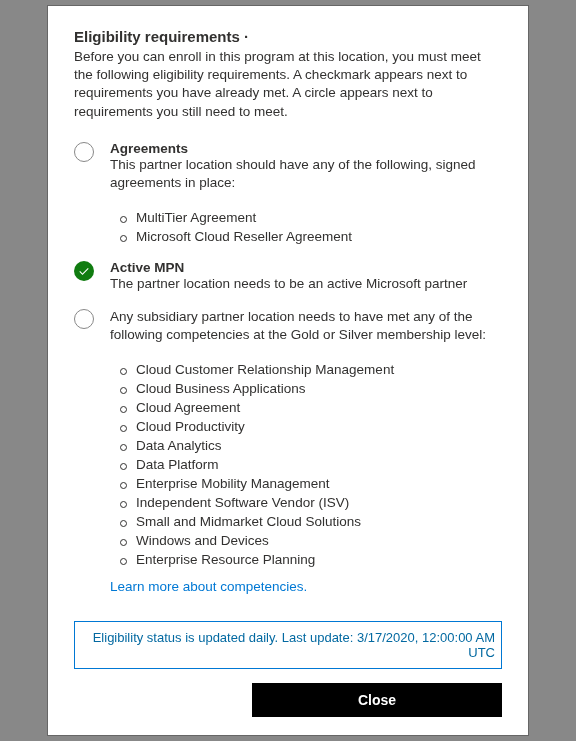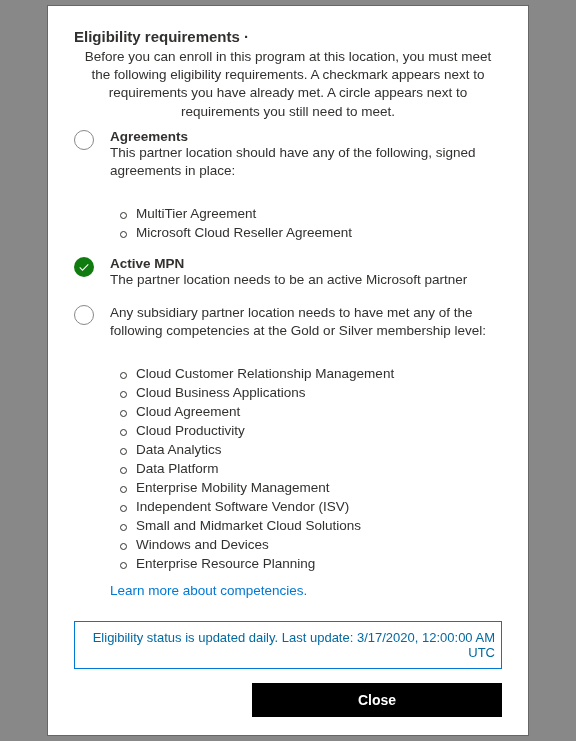--- a/index.html
+++ b/index.html
@@ -33,22 +33,21 @@
       overflow: hidden;
     }
     .title {
       font-weight: 600;
       font-size: 15px;
       margin-bottom: 3px;
     }
     .intro {
       font-size: 13.5px;
       line-height: 1.35;
-      margin-bottom: 8px;
-      text-align: center;
+      margin-bottom: 20px;
     }
     .req-item {
       display: flex;
       gap: 16px;
       margin-bottom: 14px;
     }
     .status-circle {
       width: 20px;
       height: 20px;
       border-radius: 50%;
@@ -78,21 +77,21 @@
       font-weight: 600;
       font-size: 13.5px;
     }
     .req-desc {
       font-size: 13.5px;
       line-height: 1.35;
     }
     .sub-list {
       list-style: none;
       padding-left: 26px;
-      margin-top: 24px;
+      margin-top: 16px;
     }
     .sub-list li {
       position: relative;
       padding: 2px 0;
       font-size: 13.5px;
     }
     .sub-list li::before {
       content: "";
       position: absolute;
       left: -16px;

